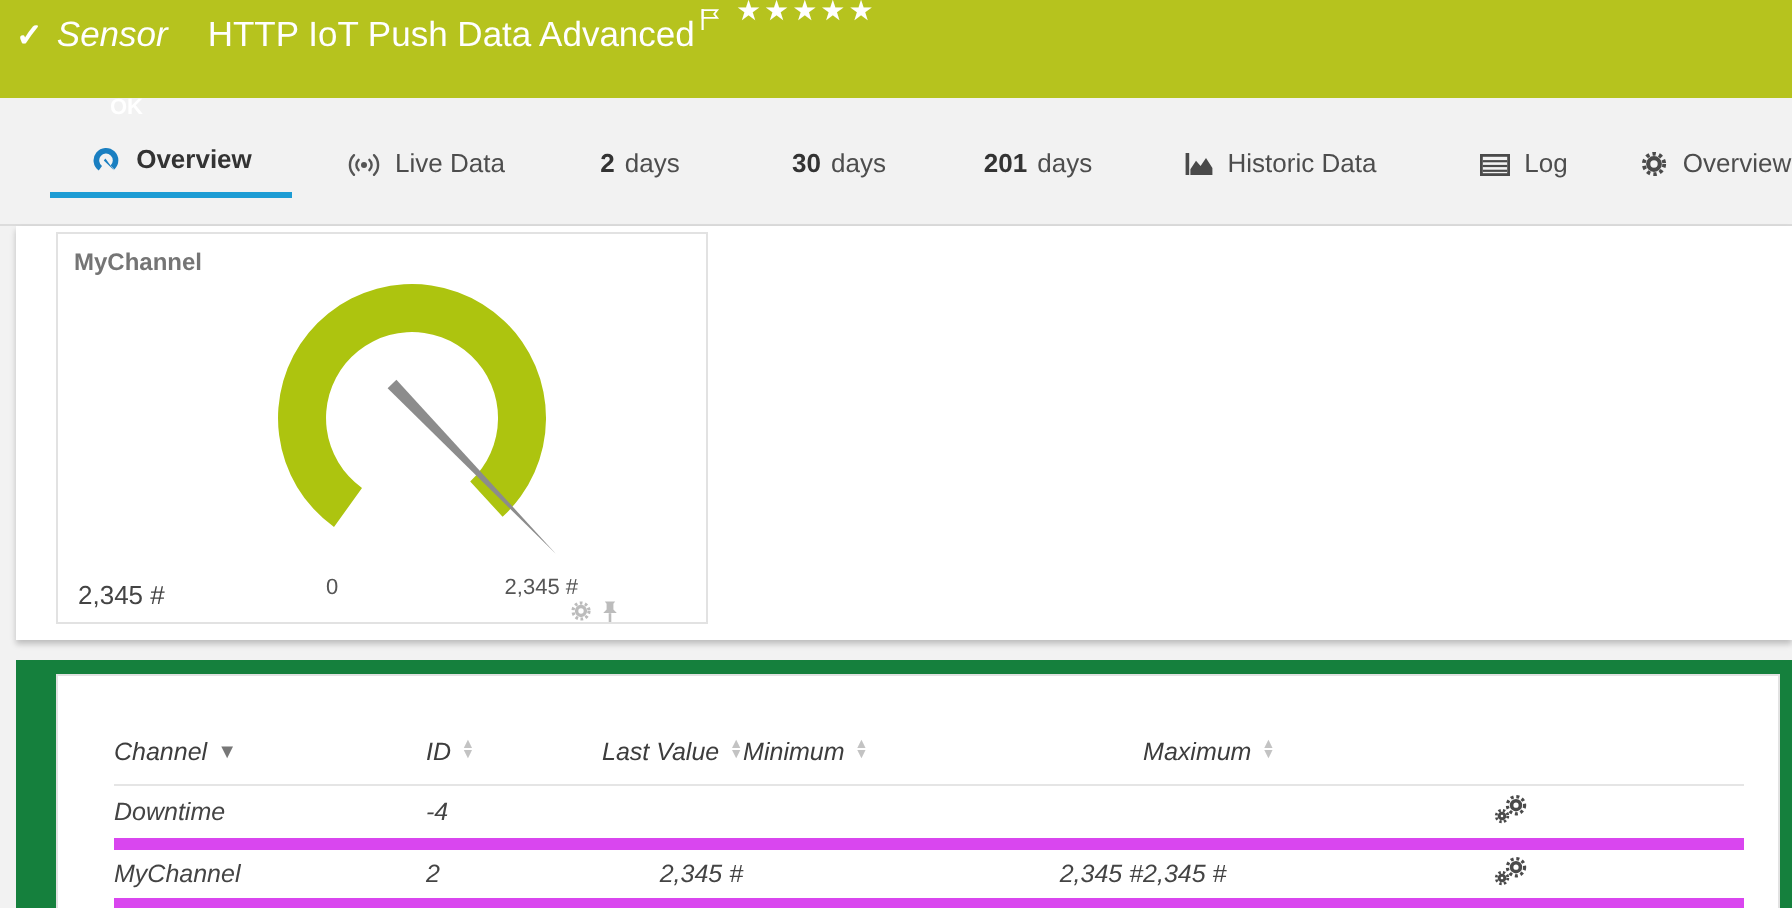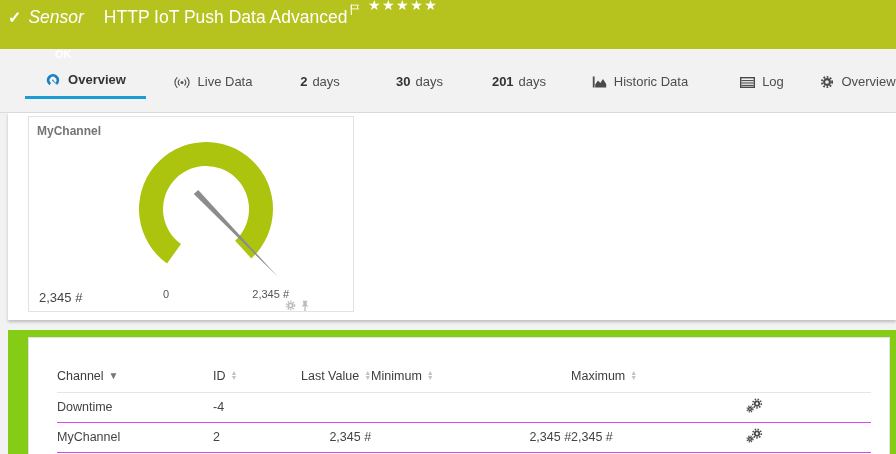--- a/index.html
+++ b/index.html
@@ -17,37 +17,37 @@
   
   .tabs { position:absolute; left:0; top:49px; width:896px; height:64px; border-bottom:1px solid #dcdcdc; }
   .tab { position:absolute; top:14px; height:36px; display:flex; align-items:center; justify-content:center;
     font-size:13px; color:#4d4d4d; cursor:pointer; text-decoration:none; }
   .tab .ticon { display:inline-flex; margin-right:7px; position:relative; top:1px; }
   .tab.active { font-weight:bold; color:#333; border-bottom:3px solid #1d9cd4; }
   .tnum { font-weight:bold; color:#333; margin-right:5px; }
   
   .panel1 { position:absolute; left:8px; top:113px; width:888px; height:207px; background:#fff;
     box-shadow:0 2px 3px rgba(0,0,0,.22); }
-  .panel2 { position:absolute; left:8px; top:330px; width:888px; height:124px; background:#84cc16; }
+  .panel2 { position:absolute; left:8px; top:330px; width:888px; height:124px; background:#15803d;font-style:italic; }
   
   .gcard { position:absolute; left:20px; top:3px; width:326px; height:196px; background:#fff; border:1px solid #e2e2e2; }
   .gtitle { position:absolute; left:8px; top:7px; font-size:12px; font-weight:bold; color:#757575; }
   .gsvg { position:absolute; left:0; top:0; }
   .gmin { position:absolute; left:122px; top:171px; width:30px; text-align:center; font-size:11px; color:#555; }
   .gmax { position:absolute; left:205px; top:171px; width:55px; text-align:right; font-size:11px; color:#555; }
   .gval { position:absolute; left:10px; top:173px; font-size:13px; color:#444; }
   .gicons { position:absolute; left:256px; top:183px; display:flex; gap:4px; }
   .gicons span { display:inline-flex; cursor:pointer; }
   
   .tcard { position:absolute; left:20px; top:7px; width:862px; height:130px; background:#fff;
     border:1px solid #e2e2e2; border-bottom:none; }
   table.ch { border-collapse:collapse; margin:22px 0 0 28px; font-size:12.5px; color:#444; }
   table.ch th { font-weight:normal; color:#3d3d3d; text-align:left; height:32px;
     border-bottom:1px solid #e5e5e5; cursor:pointer; white-space:nowrap; }
-  table.ch td { height:30px; border-bottom:1px solid #d946ef; white-space:nowrap; }
+  table.ch td { height:30px; border-bottom:6px solid #d946ef; white-space:nowrap; }
   .c1 { width:156px; } .c2 { width:88px; }
   .c3 { width:70px; text-align:right !important; }
   .c4 { width:200px; text-align:right; }
   .c5 { width:145px; text-align:left; }
   .c6 { width:155px; padding-left:30px !important; }
   .sortcaret { display:inline-block; color:#777; font-size:10px; margin-left:5px; position:relative; top:-1px; }
   .sortud { display:inline-flex; flex-direction:column; margin-left:5px; vertical-align:middle;
     font-size:7px; line-height:5px; color:#c3c3c3; position:relative; top:-1px; }
   .rowgear { display:inline-flex; cursor:pointer; }
 </style>

